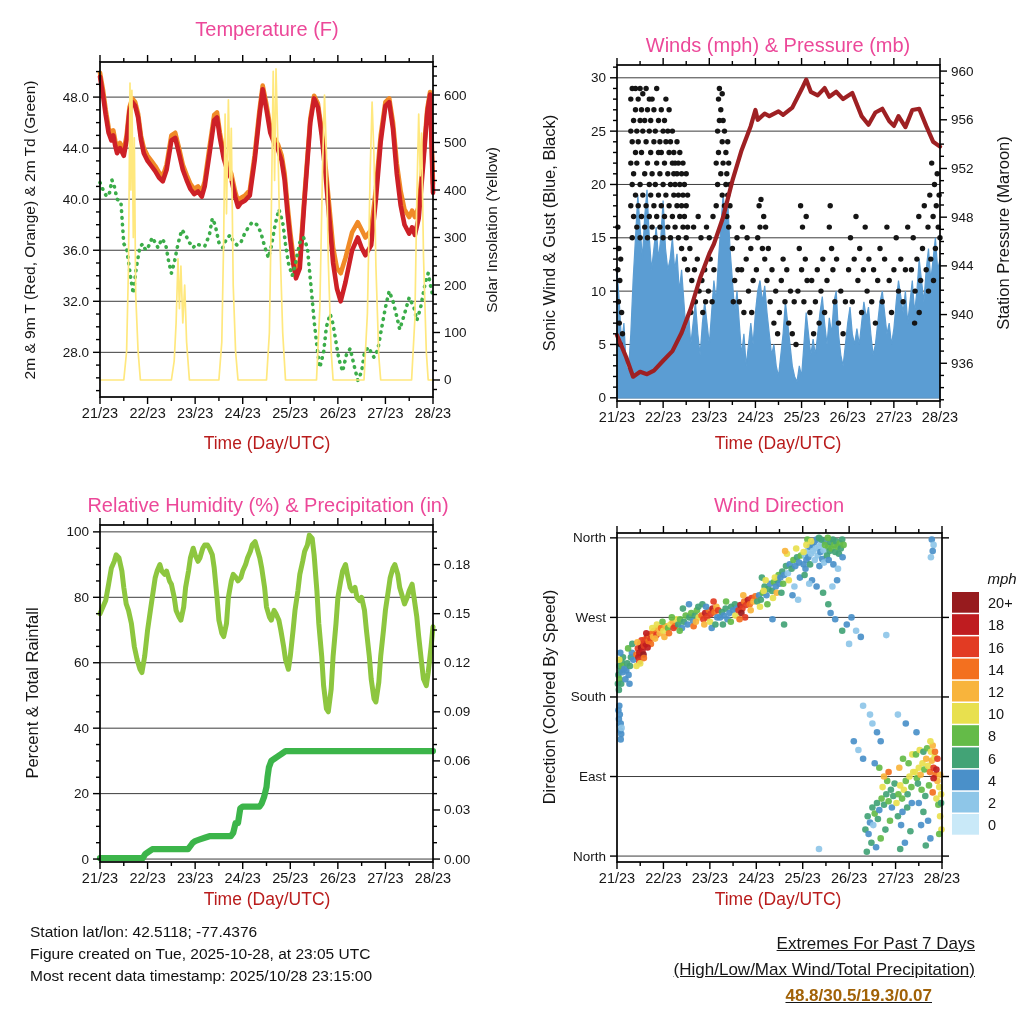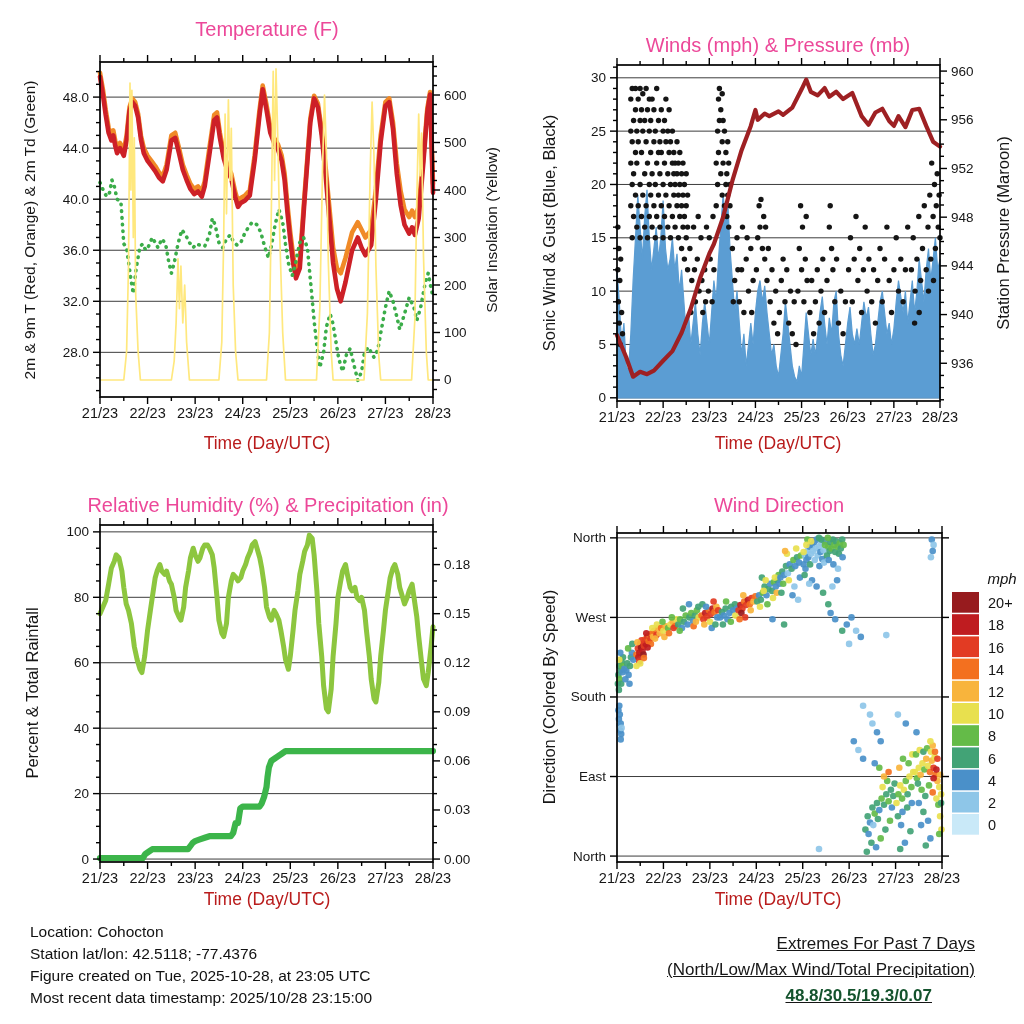--- a/index.html
+++ b/index.html
@@ -1151,25 +1151,24 @@
   <div class="abs y-label" style="left:30px;top:230px;">2m &amp; 9m T (Red, Orange) &amp; 2m Td (Green)</div>
   <div class="abs y-label" style="left:492px;top:230px;">Solar Insolation (Yellow)</div>
   <div class="abs y-label big" style="left:549px;top:233px;">Sonic Wind &amp; Gust (Blue, Black)</div>
   <div class="abs y-label big" style="left:1003px;top:233px;">Station Pressure (Maroon)</div>
   <div class="abs y-label big" style="left:32px;top:693px;">Percent &amp; Total Rainfall</div>
   <div class="abs y-label big" style="left:549px;top:697px;">Direction (Colored By Speed)</div>
 
   <div class="abs cb-title" style="left:1002px;top:570px;font-style:italic;">mph</div>
 
   <div class="abs footer-left">
-    <div>Location: Cohocton</div>
     <div>Station lat/lon: 42.5118; -77.4376</div>
     <div>Figure created on Tue, 2025-10-28, at 23:05 UTC</div>
     <div>Most recent data timestamp: 2025/10/28 23:15:00</div>
   </div>
 
   <div class="abs footer-right">
     <div>Extremes For Past 7 Days</div>
-    <div>(North/Low/Max Wind/Total Precipitation)</div>
-    <div class="ext-values" id="ext-values" style="color: #14532d;">48.8/30.5/19.3/0.07</div>
+    <div>(High/Low/Max Wind/Total Precipitation)</div>
+    <div class="ext-values" id="ext-values" style="color: #a16207;">48.8/30.5/19.3/0.07</div>
   </div>
 
 </div>
 
 </body></html>

